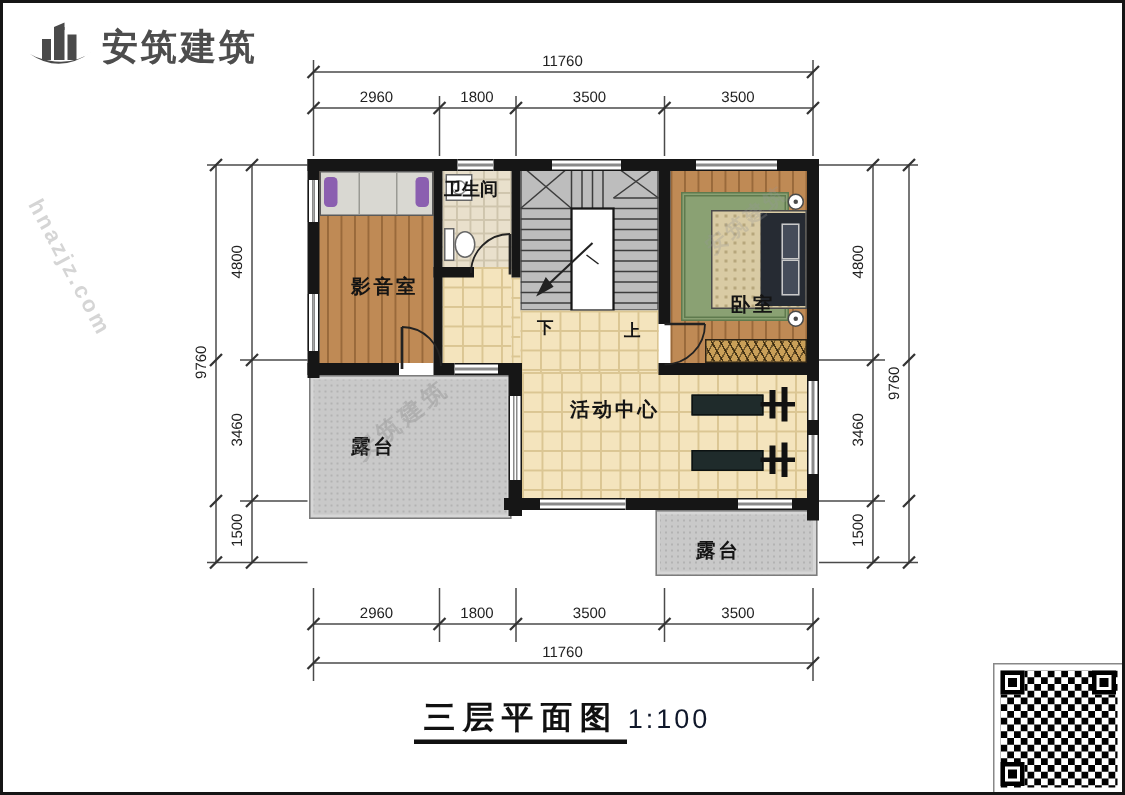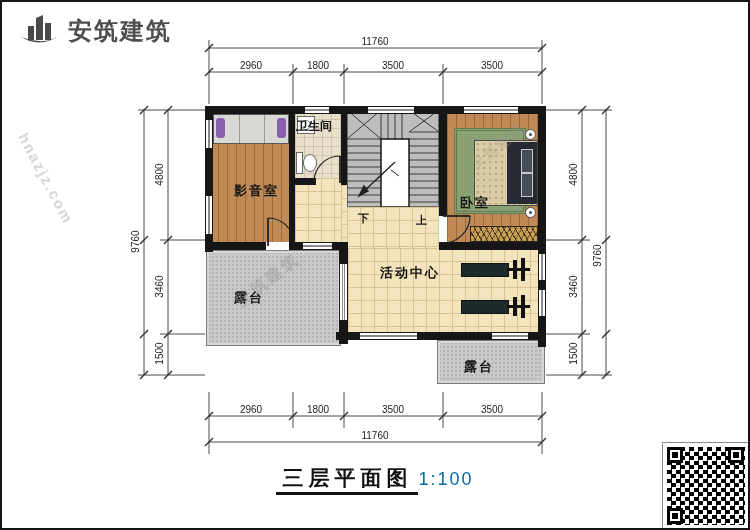--- a/index.html
+++ b/index.html
@@ -62,21 +62,21 @@
   
   .dim{position:absolute;font-size:10px;color:#222;white-space:nowrap;transform:translateX(-50%);z-index:3;}
   .vdim{position:absolute;font-size:10px;color:#222;white-space:nowrap;width:40px;text-align:center;transform:rotate(-90deg);z-index:3;}
   svg.overlay{position:absolute;left:0;top:0;z-index:8;pointer-events:none;}
   #stairs-svg{z-index:5;}
   
   .wm{position:absolute;z-index:10;color:rgba(135,135,135,.35);font-weight:bold;pointer-events:none;white-space:nowrap;}
   
   #titleblock{position:absolute;left:0;right:0;top:462px;text-align:center;z-index:3;}
   #plan-title{font-size:21px;font-weight:bold;color:#111;letter-spacing:5px;border-bottom:3px solid #111;padding:0 6px 3px 6px;}
-  #plan-scale{font-size:18px;color:#0369a1;margin-left:0;letter-spacing:2px;}
+  #plan-scale{font-size:18px;color:#0f172a;margin-left:0;letter-spacing:2px;}
   
   #footer{position:absolute;left:0;right:0;bottom:0;height:25px;background:#343434;z-index:11;}
   .ftext{position:absolute;top:0;line-height:25px;font-size:12px;font-weight:bold;color:#f2f2f2;letter-spacing:1px;white-space:nowrap;}
   #web-char{position:absolute;left:646px;top:4px;font-size:13px;font-weight:bold;color:#fff;border:1px solid #ddd;padding:0 1px;line-height:16px;}
   #qr{position:absolute;right:0;bottom:0;width:86px;height:86px;background:#fff;z-index:12;padding:4px;box-sizing:border-box;border-left:1px solid #888;border-top:1px solid #888;}
   #qr-noise{position:absolute;left:4px;top:4px;width:78px;height:78px;
       background:repeating-conic-gradient(#000 0% 25%,#fff 0% 50%);background-size:9px 9px;}
   .finder{position:absolute;width:16px;height:16px;border:3px solid #000;background:#fff;box-sizing:border-box;}
   .finder::after{content:"";position:absolute;left:2px;top:2px;width:6px;height:6px;background:#000;}
 </style>
@@ -210,21 +210,21 @@
       <line x1="266" y1="244" x2="266" y2="216" stroke-width="1.8"></line>
       <path d="M338,154 A26,26 0 0 0 312,180"></path>
       <line x1="338" y1="181" x2="338" y2="154" stroke-width="1.8"></line>
       <path d="M468,214 A27,27 0 0 1 441,241"></path>
       <line x1="441" y1="214" x2="468" y2="214" stroke-width="1.8"></line>
     </g>
   </svg>
 
   <span class="rlabel" style="left:232px;top:180px;">影音室</span>
   <span class="rlabel" style="left:294px;top:116px;font-size:12px;letter-spacing:0;">卫生间</span>
-  <span class="rlabel" style="left:442px;top:192px;padding-left:16px;">卧室</span>
+  <span class="rlabel" style="left:469px;top:192px;padding-left:16px;">卧室</span>
   <span class="rlabel" style="left:378px;top:262px;">活动中心</span>
   <span class="rlabel" style="left:232px;top:287px;">露台</span>
   <span class="rlabel" style="left:462px;top:356px;">露台</span>
   <span class="slabel" style="left:356px;top:209px;">下</span>
   <span class="slabel" style="left:414px;top:211px;">上</span>
 
   <svg class="overlay" width="750" height="530" viewBox="0 0 750 530" style="z-index:2;">
     <g stroke="#4a4a4a" stroke-width="1" fill="none">
 
       <line x1="207" y1="38" x2="207" y2="102"></line>

